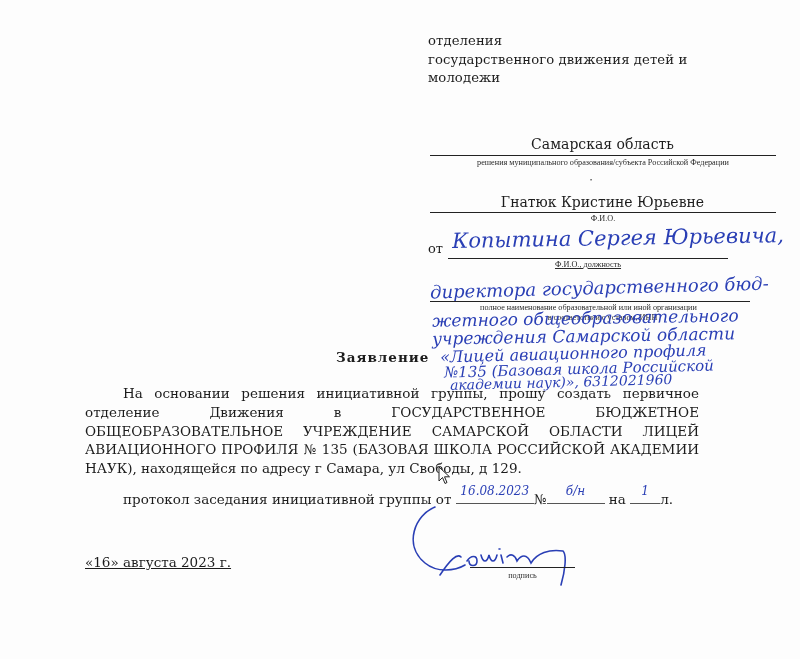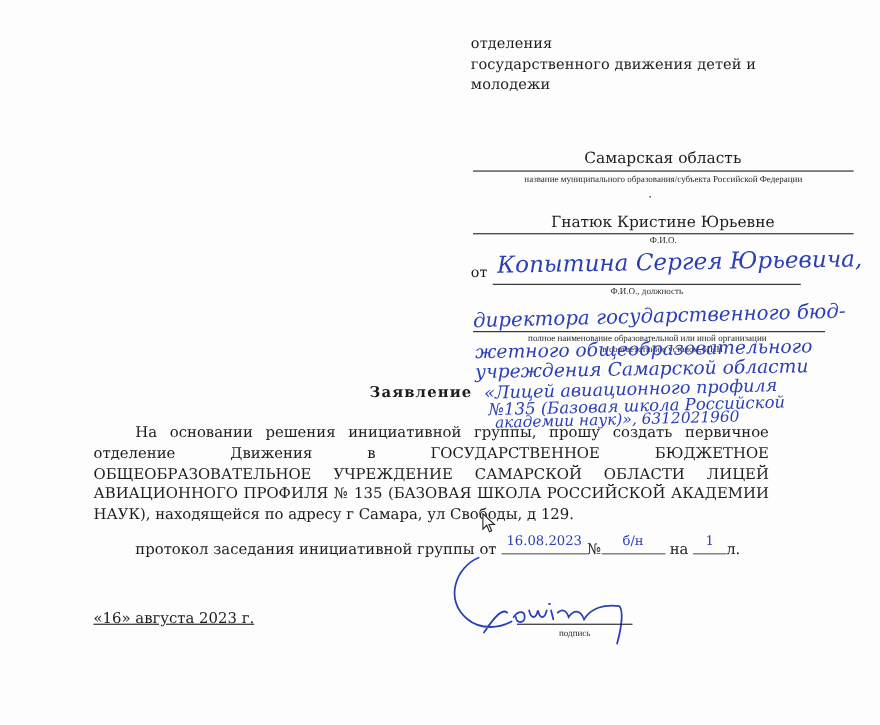--- a/index.html
+++ b/index.html
@@ -17,47 +17,47 @@
   .cap { position: absolute; font-size: 8.2px; text-align: center; color: #2a2a2a; font-family: "Liberation Serif", serif; }
   .name-big { left: 430px; top: 194px; width: 345px; text-align: center; font-size: 14px; }
   .ot { left: 428px; top: 241px; font-size: 13px; }
   .hand { font-family: "DejaVu Serif", serif; font-style: italic; color: #2a3fb5; position: absolute; white-space: nowrap; }
   .title { left: 336px; top: 349px; font-size: 13.5px; font-weight: bold; letter-spacing: 1px; }
   .body-text { left: 85px; top: 384px; width: 614px; font-size: 13.5px; line-height: 18.8px; text-align: justify; }
   .body-text p { margin: 0; }
   .indent { text-indent: 38px; }
   .protocol { left: 123px; top: 488px; font-size: 13.5px; white-space: nowrap; }
   .fill { display: inline-block; border-bottom: 1px solid #555; text-align: center; position: relative; height: 15px; vertical-align: baseline; }
-  .fill span { font-family: "DejaVu Serif", serif; color: #2a3fb5; font-size: 12px; position: absolute; left: 0; right: 0; top: -4px; }
+  .fill span { font-family: "DejaVu Serif", serif; font-style: italic; color: #2a3fb5; font-size: 12px; position: absolute; left: 0; right: 0; top: -4px; }
   .date { left: 85px; top: 554px; font-size: 13.5px; text-decoration: underline; }
   .cursor { left: 438px; top: 466px; }
   .sig-svg { position: absolute; left: 395px; top: 505px; }
 </style>
 </head>
 <body>
 
 <div class="abs addr">
   <div>отделения</div>
   <div>государственного движения детей и</div>
   <div>молодежи</div>
 </div>
 
 <div class="abs region">Самарская область</div>
 <div class="line" style="left:430px; top:155px; width:346px;"></div>
-<div class="cap" style="left:430px; top:157px; width:346px; line-height:11px;">название муниципального образования/субъекта Российской Федерации</div>
+<div class="cap" style="left:430px; top:157px; width:346px; line-height:11px;">решения муниципального образования/субъекта Российской Федерации</div>
 <div class="cap" style="left:590px; top:177px; font-size:6px;">•</div>
 
 <div class="abs name-big">Гнатюк Кристине Юрьевне</div>
 <div class="line" style="left:430px; top:212px; width:346px;"></div>
 <div class="cap" style="left:430px; top:214px; width:346px;">Ф.И.О.</div>
 
 <div class="abs ot">от</div>
 <div class="hand" style="left:452px; top:226px; font-size:21px; transform:rotate(-1deg);">Копытина Сергея Юрьевича,</div>
 <div class="line" style="left:448px; top:258px; width:280px;"></div>
-<div class="cap" style="left:448px; top:260px; width:280px;">Ф.И.О., должность</div>
+<div class="cap" style="left:448px; top:260px; width:280px;text-decoration:underline;">Ф.И.О., должность</div>
 
 <div class="hand" style="left:430px; top:277px; font-size:18px; transform:rotate(-1.5deg);">директора государственного бюд-</div>
 <div class="line" style="left:430px; top:301px; width:320px;"></div>
 <div class="cap" style="left:416px; top:303px; width:345px;">полное наименование образовательной или иной организации</div>
 <div class="cap" style="left:430px; top:313px; width:345px;">в соответствии с уставом, ИНН</div>
 <div class="hand" style="left:432px; top:308px; font-size:17px; transform:rotate(-1deg);">жетного общеобразовательного</div>
 <div class="hand" style="left:432px; top:326px; font-size:17px; transform:rotate(-1deg);">учреждения Самарской области</div>
 <div class="hand" style="left:440px; top:344px; font-size:16px; transform:rotate(-1.5deg);">«Лицей авиационного профиля</div>
 <div class="hand" style="left:444px; top:360px; font-size:15px; transform:rotate(-1.5deg);">№135 (Базовая школа Российской</div>
 <div class="hand" style="left:450px; top:374px; font-size:14px; transform:rotate(-1.5deg);">академии наук)», 6312021960</div>

